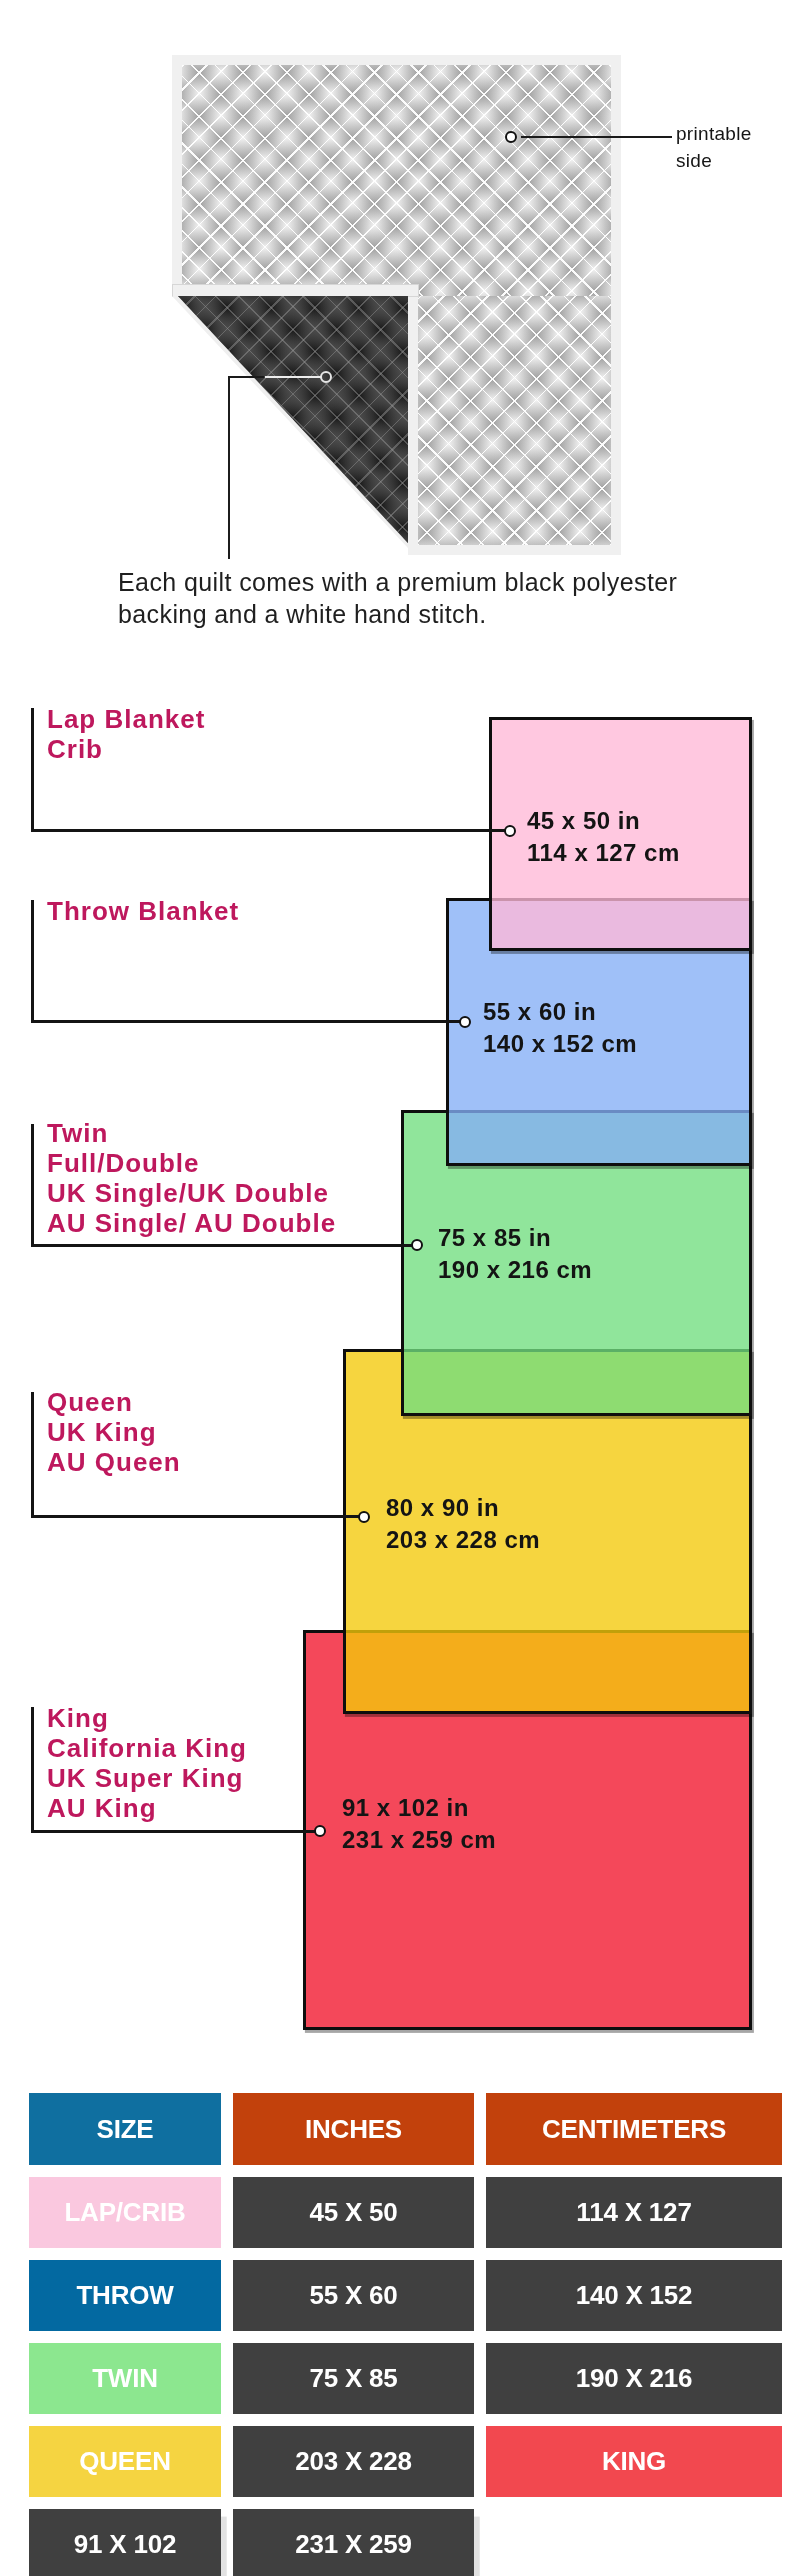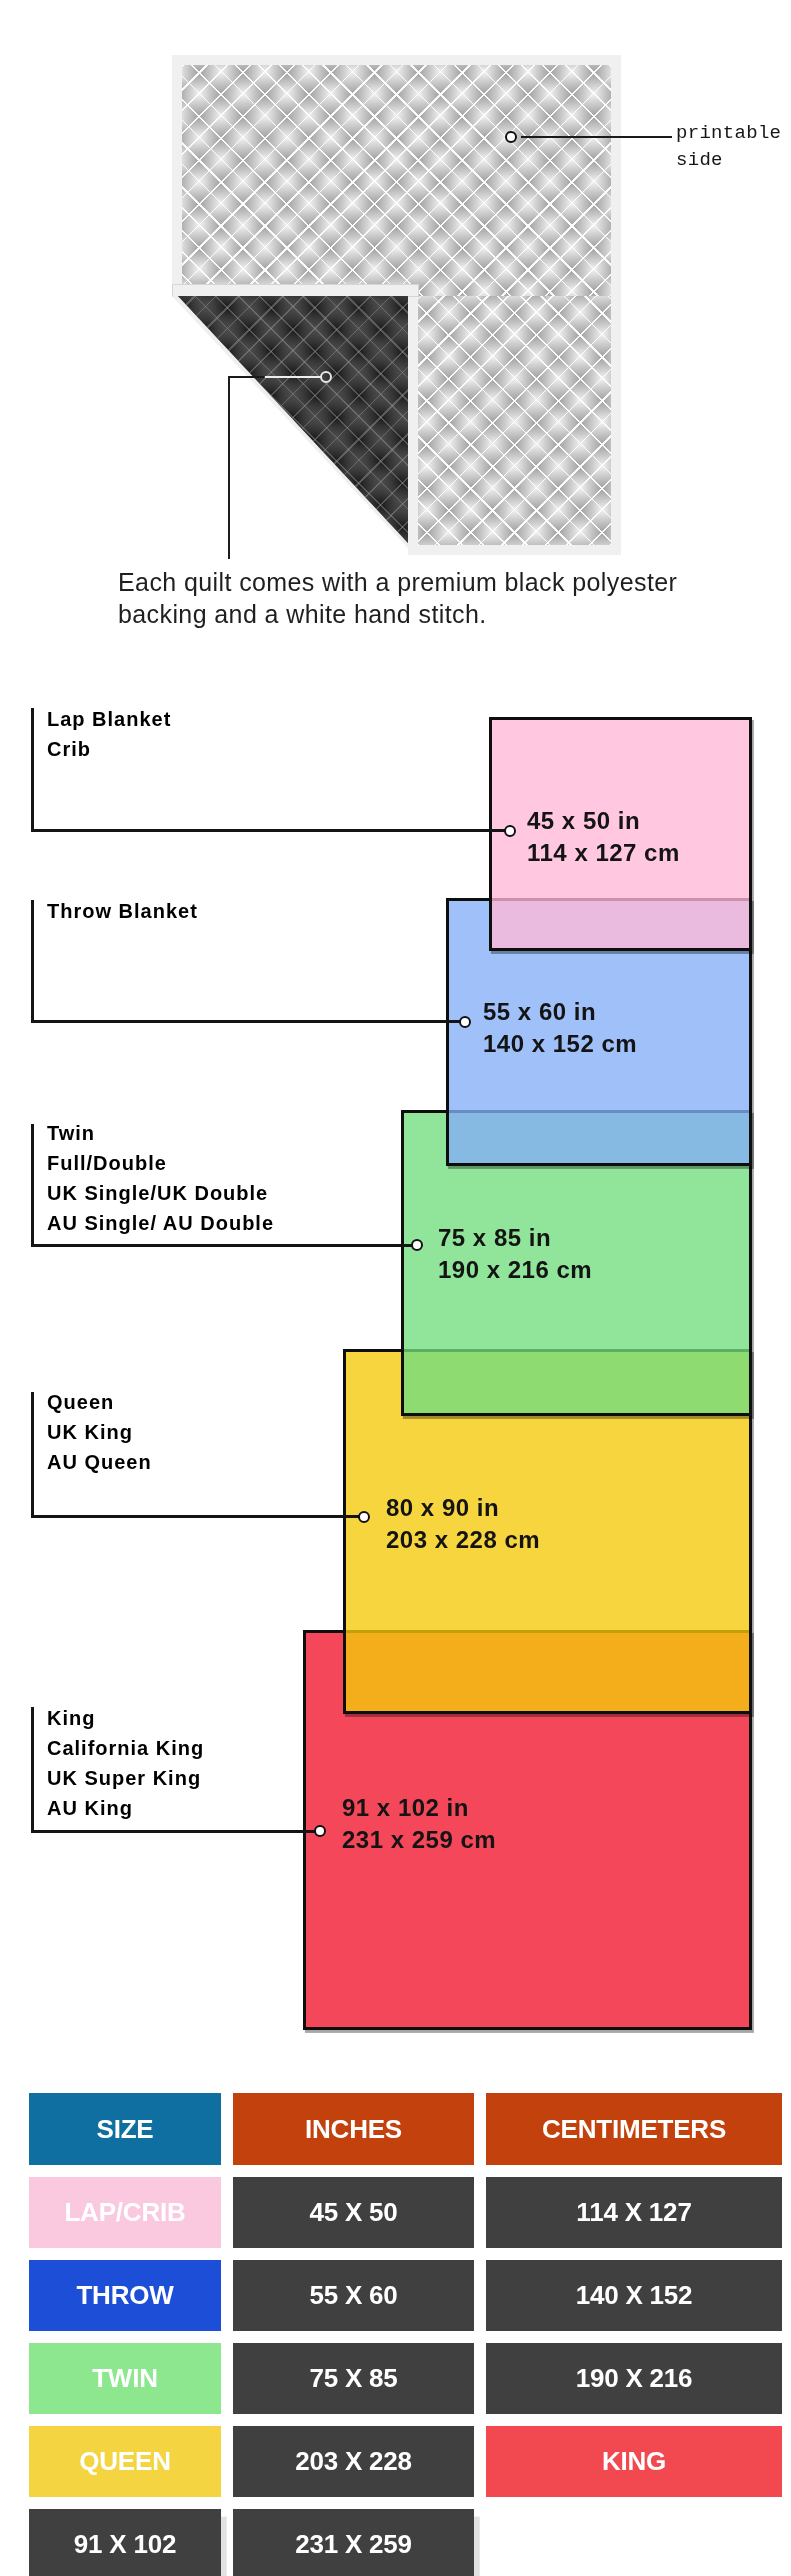--- a/index.html
+++ b/index.html
@@ -33,48 +33,48 @@
     clip-path:polygon(0 0,100% 0,100% 100%);}
   .black-tri{left:178px;top:296px;width:230px;height:247px;
     clip-path:polygon(0 0,100% 0,100% 100%);}
 
   .ring{width:12.4px;height:12.4px;box-sizing:border-box;border:2.9px solid #111111;border-radius:50%;background:#ffffff;}
   .ring-light{width:12.4px;height:12.4px;box-sizing:border-box;border:2.9px solid #e6e6e6;border-radius:50%;background:transparent;}
   .thin-line{height:1.9px;background:#1a1a1a;}
   .thin-line-light{height:1.9px;background:#ededed;}
   .thin-vline{width:1.9px;background:#1c1c1c;}
 
-  .ann-text{font-size:19px;line-height:27px;color:#161616;letter-spacing:0.3px;font-family:Liberation Mono, monospace;}
+  .ann-text{font-size:19px;line-height:27px;color:#161616;letter-spacing:0.3px;}
   .caption{font-size:25px;line-height:32px;color:#1f1f1f;letter-spacing:0.4px;width:612px;}
 
   
   .rect{box-sizing:border-box;border:3.8px solid #0e0e0e;box-shadow:1.9px 2.9px 0 rgba(0,0,0,0.35);}
   .rect-red{left:303px;top:1630px;width:449px;height:400px;background:rgba(241,20,44,0.78);}
   .rect-yellow{left:343px;top:1349px;width:409px;height:365px;background:rgba(244,201,9,0.78);}
   .rect-green{left:401px;top:1110px;width:351px;height:306px;background:rgba(113,222,127,0.78);}
   .rect-blue{left:446px;top:898px;width:306px;height:268px;background:rgba(132,174,246,0.78);}
   .rect-pink{left:489px;top:717px;width:263px;height:234px;background:rgba(255,185,215,0.78);}
 
-  .glabel{left:47px;font-size:20px;font-weight:bold;line-height:30px;color:#000000;letter-spacing:1px;white-space:nowrap;}
+  .glabel{left:47px;font-size:26px;font-weight:bold;line-height:30px;color:#be185d;letter-spacing:1px;white-space:nowrap;}
   .dims{font-size:24px;font-weight:bold;line-height:32px;color:#141414;letter-spacing:0.5px;white-space:nowrap;}
   .leader-h{height:2.9px;background:#141414;}
   .leader-v{width:2.9px;background:#141414;}
 
   
   .sizetable{left:29px;top:2093px;width:706px;display:grid;
     grid-template-columns:192px 241px 296px;
     grid-template-rows:72px repeat(5,71px);
     column-gap:2.9px;row-gap:3.8px;position:absolute;gap:12px;}
   .tcell{display:flex;align-items:center;justify-content:center;
     color:#ffffff;font-weight:bold;font-size:26px;letter-spacing:-0.2px;}
   .hsize{background:#0F6FA0;}
   .hgray{background:#c2410c;}
   .dcell{background:#404040;}
   .r0{background:#FAC8DF;}
-  .r1{background:#1d4ed8;}
+  .r1{background:#0369a1;}
   .r2{background:#8CE78F;}
   .r3{background:#F5D441;}
   .r4{background:#F2484F;}
   .under-shadow{box-shadow:5.7px 7.6px 0 #e2e2e2;}
 </style>
 </head>
 <body>
 
 <div id="canvas">
 

